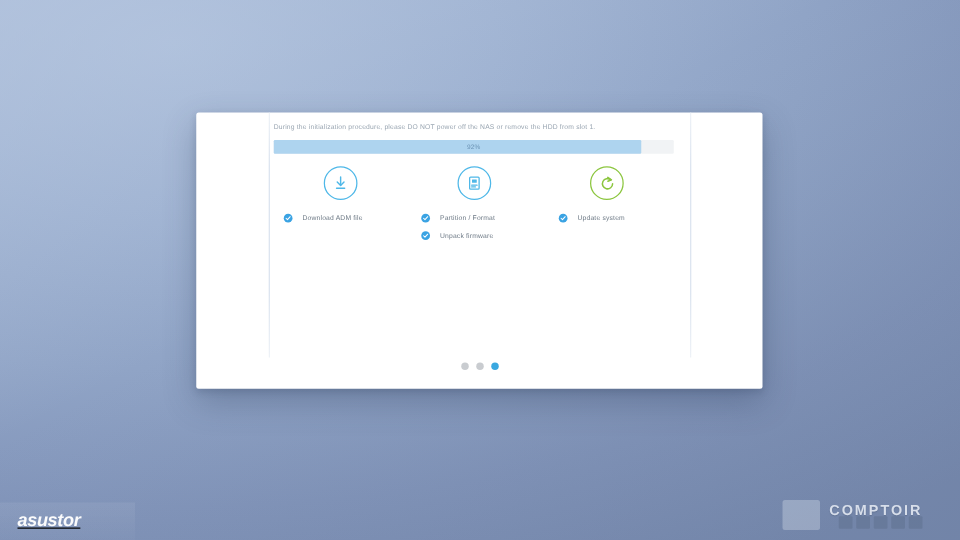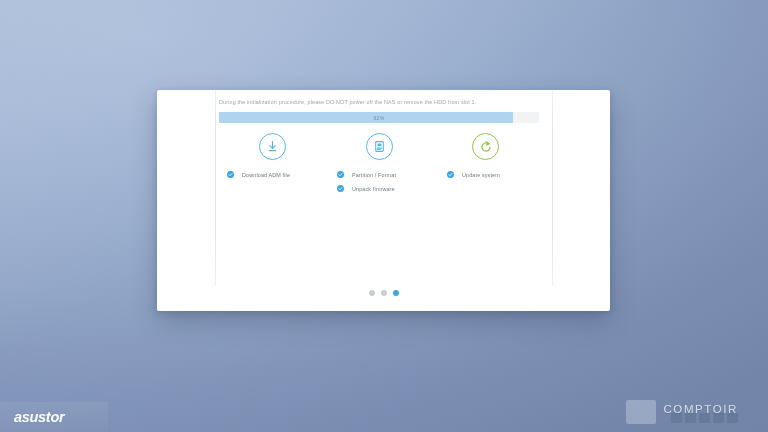--- a/index.html
+++ b/index.html
@@ -127,38 +127,38 @@
     display:flex; justify-content:center; gap:6px;
   }
   .dot { width:6px; height:6px; border-radius:50%; background:#c9ccd0; }
   .dot.active { background:#3aa8e0; }
 
   
   #asustor-bar {
     position:absolute;
     left:0; bottom:0; width:108px; height:30px;
     background:linear-gradient(to bottom, rgba(255,255,255,.07), rgba(255,255,255,.02));
-    display:flex; align-items:center; padding-left:14px;
+    display:flex; align-items:center; padding-left:14px;text-decoration:underline;
   }
   #asustor-logo {
     font-size:14.5px;
     font-style:italic;
     font-weight:bold;
     color:#ffffff;
     letter-spacing:-.3px;
     opacity:.97;
   }
   #comptoir {
     position:absolute;
     right:30px; bottom:9px;
     text-align:right;
   }
   #comptoir-word {
     font-size:11.5px;
-    font-weight:normal;
+    font-weight:bold;
     color:#e9eef6;
     letter-spacing:1.6px;
     opacity:.85;
     text-shadow:0 1px 1px rgba(60,75,100,.4);
   }
   #comptoir-icons {
     margin-top:-2px;
     display:flex; gap:3px; justify-content:flex-end;
     opacity:.55;
   }

